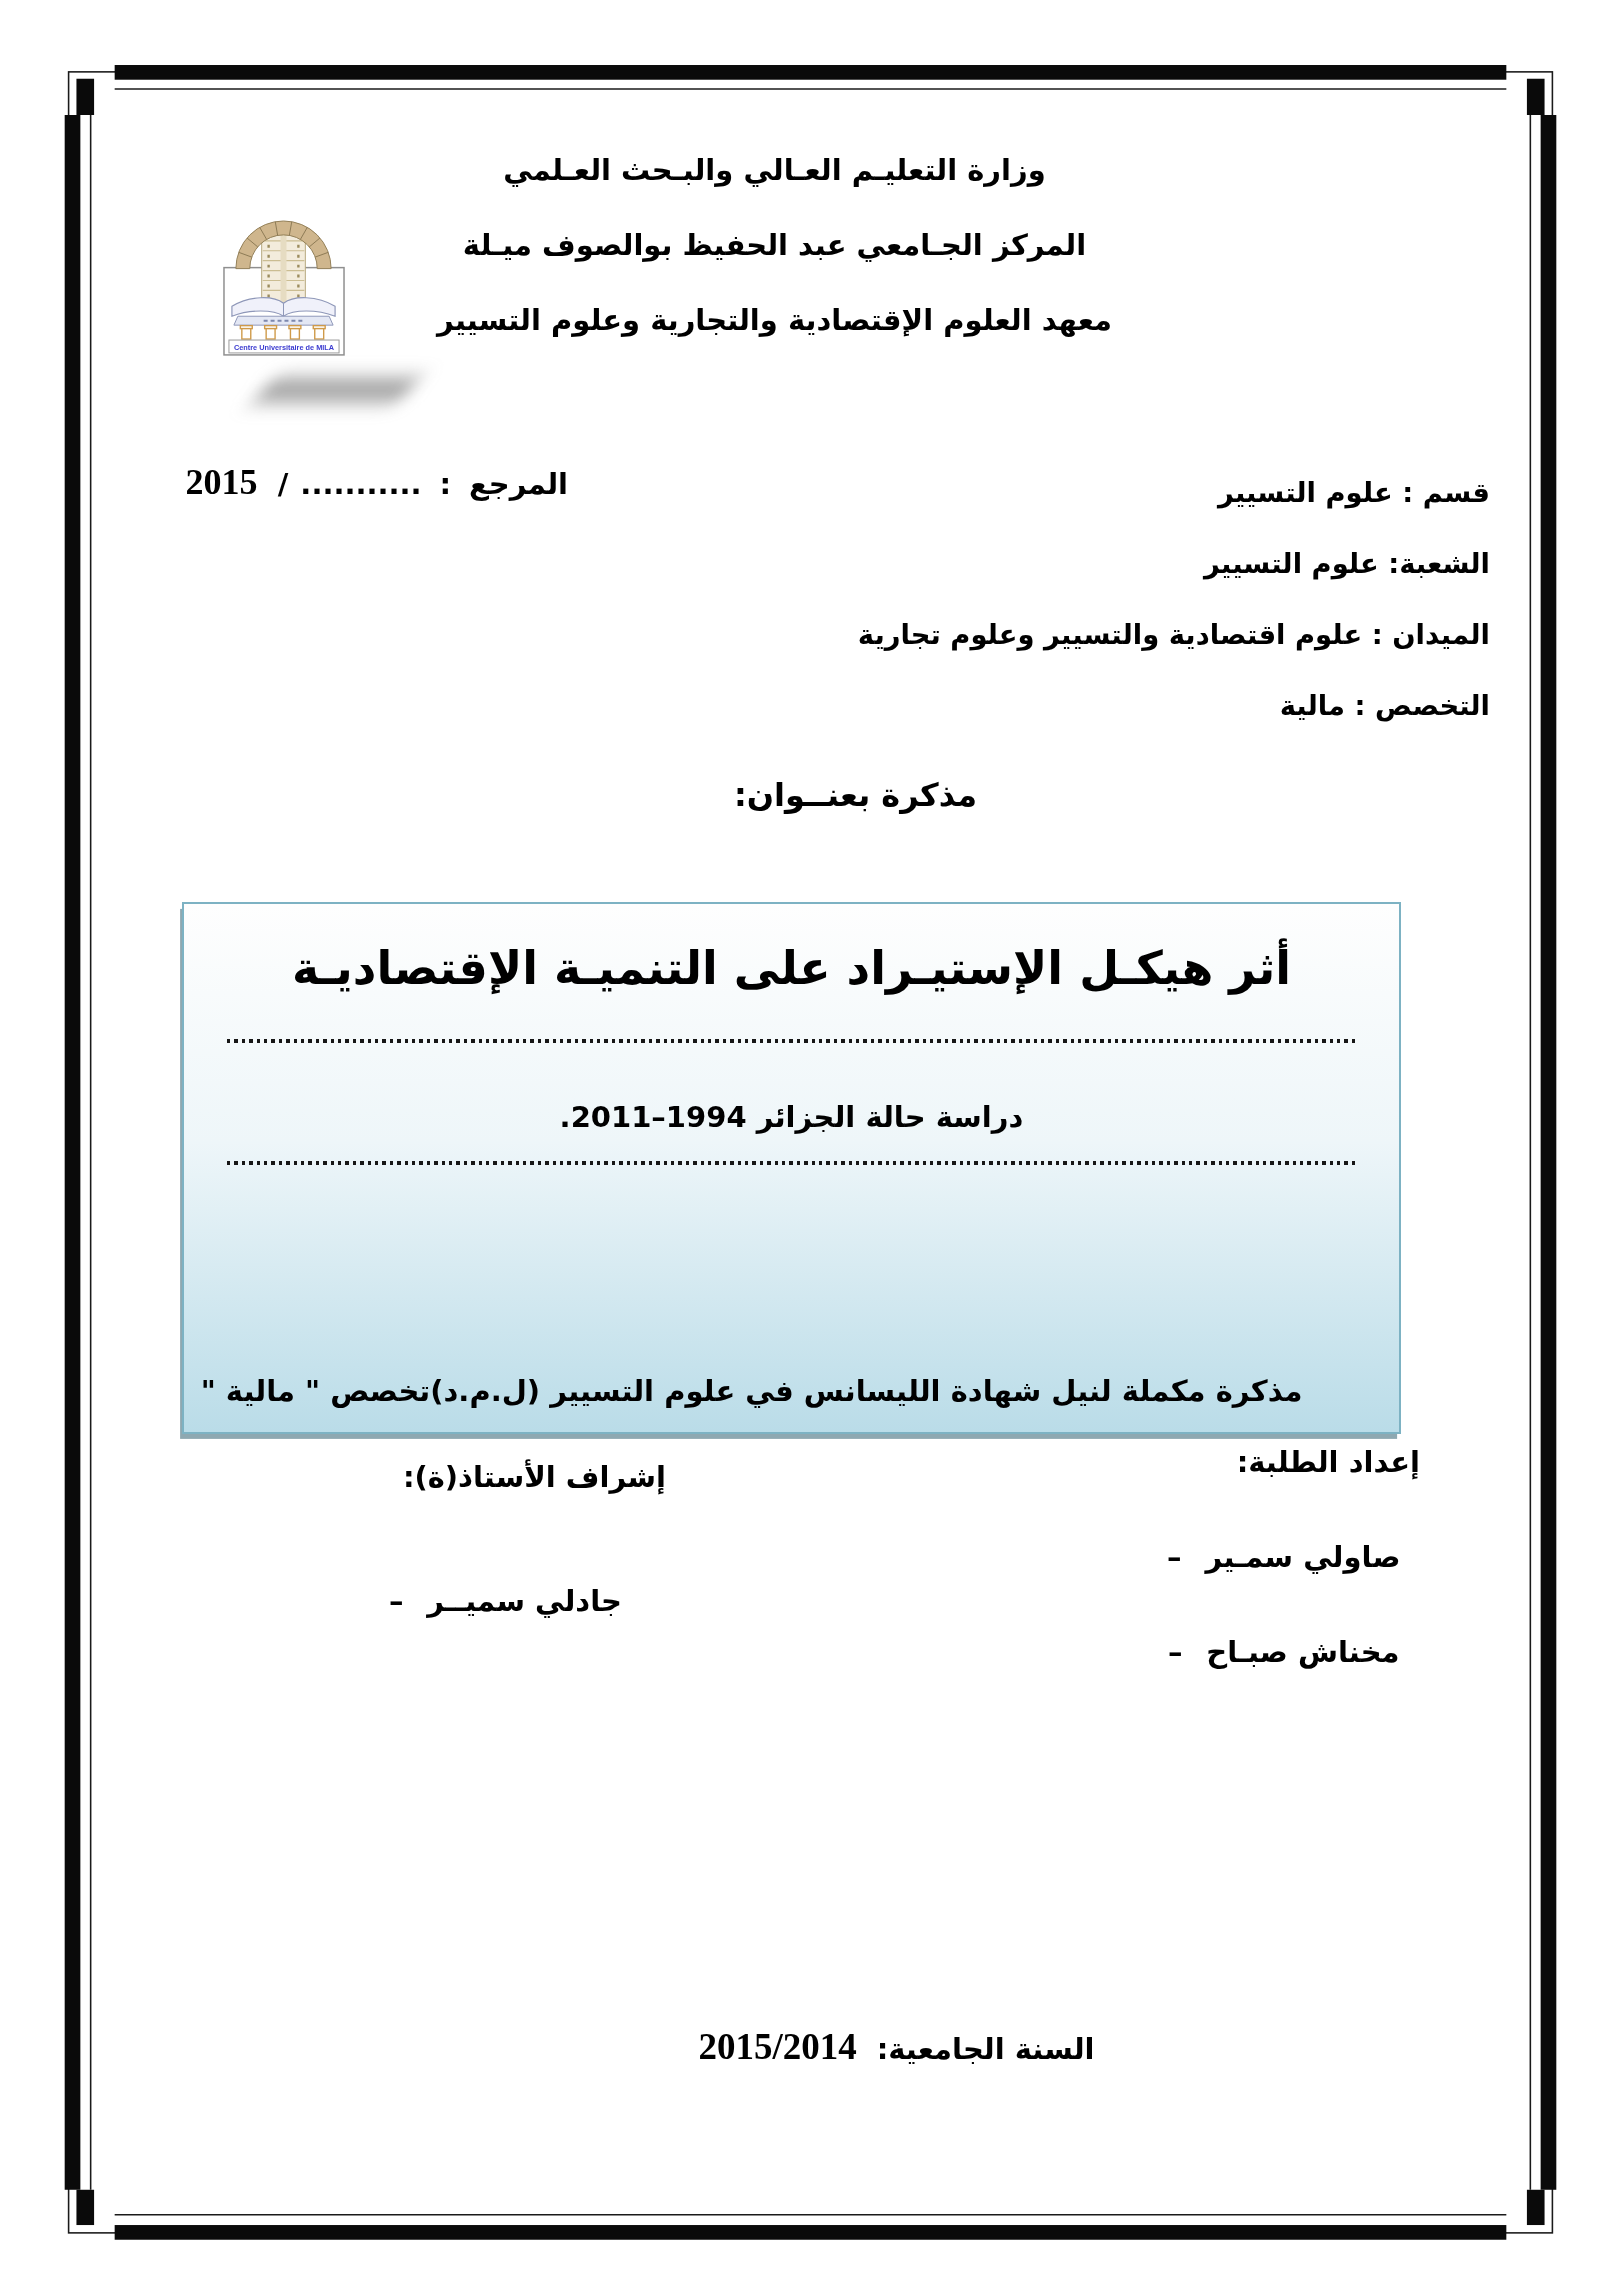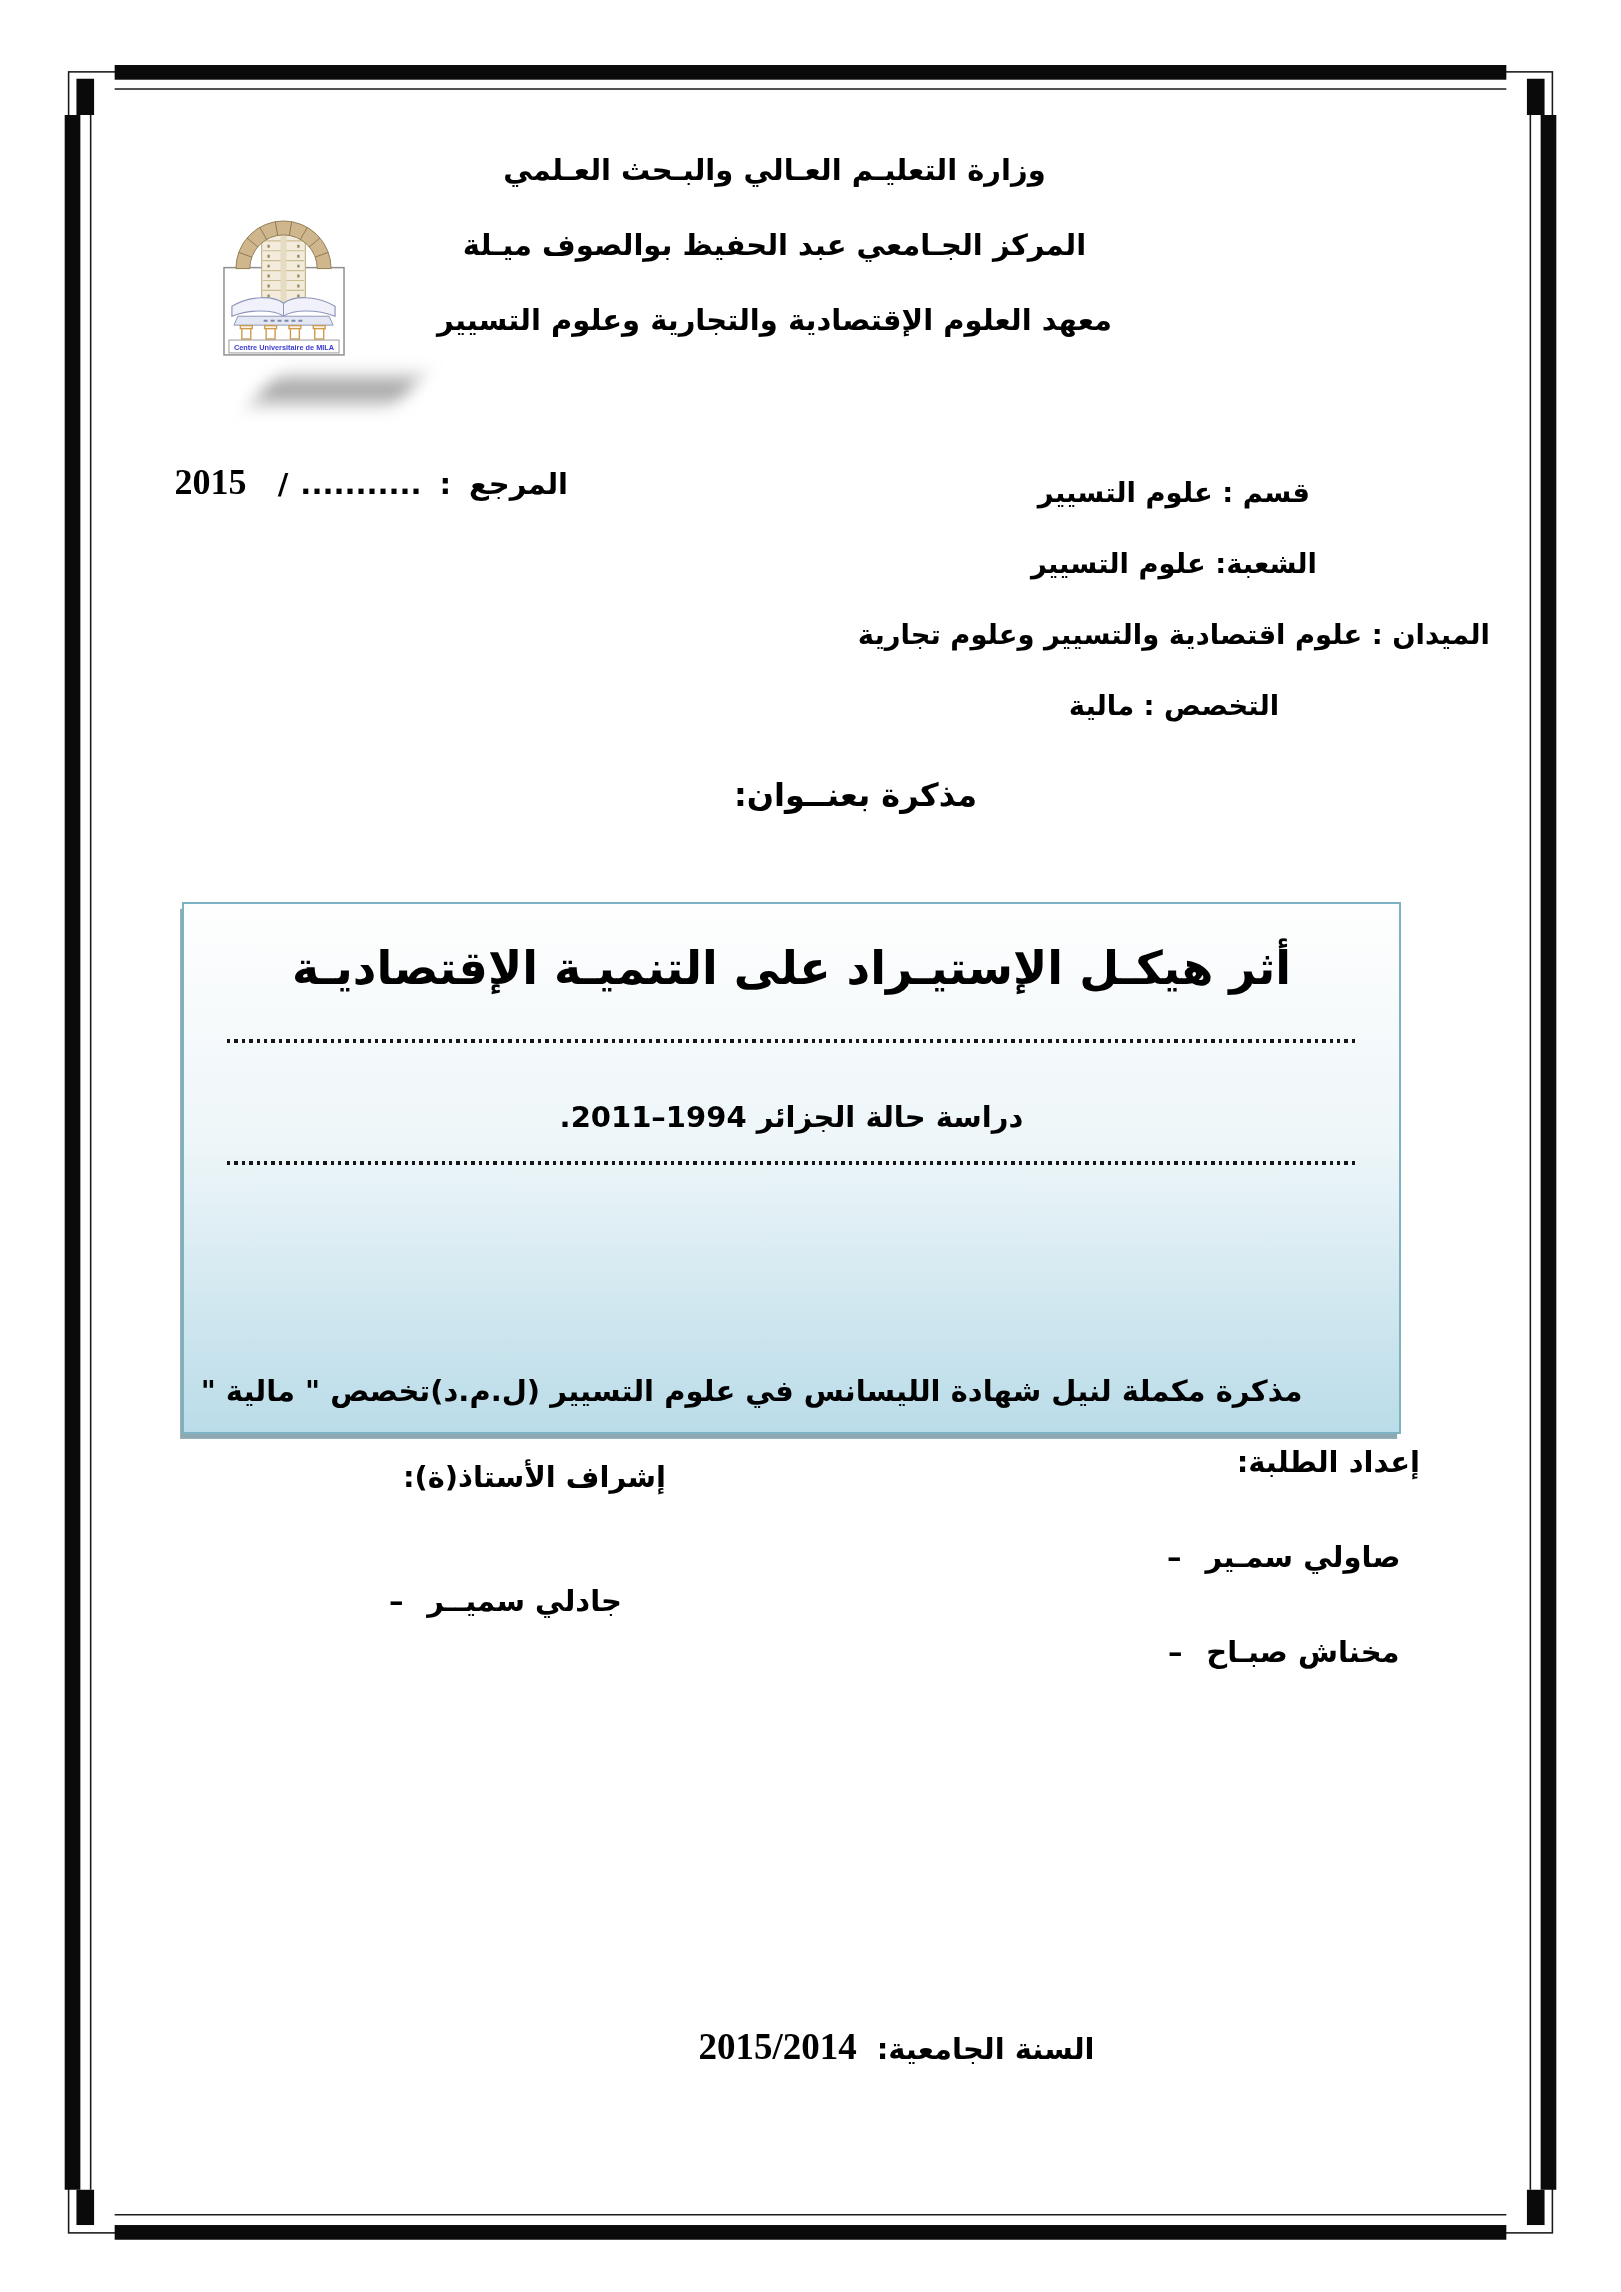--- a/index.html
+++ b/index.html
@@ -17,24 +17,24 @@
   
   .logo { position:absolute; left:222px; top:207px; }
   .logo-shadow { position:absolute; left:263px; top:378px; width:147px; height:23.5px;
     background:rgba(110,110,110,.65); filter:blur(9.8px); transform:skewX(-35deg); }
 
   
   .ref-line { position:absolute; top:461px; left:147px; width:421px; direction:rtl;
     font-size:29px; white-space:nowrap; }
   .ref-line .colon { margin:0 7.8px; }
   .ref-line .slash { margin-right:2px; }
-  .ref-year { font-family:"Liberation Serif", serif; font-size:36px; margin-right:21px; }
-
-  
-  .fields { position:absolute; top:457px; right:131px; direction:rtl; text-align:center;
+  .ref-year { font-family:"Liberation Serif", serif; font-size:36px; margin-right:10px; }
+
+  
+  .fields { position:absolute; top:457px; right:131px; direction:rtl; text-align:right;
     font-size:27.4px; line-height:71px; white-space:nowrap; }
 
   .memo-heading { position:absolute; top:776px; left:0; right:0; text-align:center;
     transform:translateX(45px); font-size:32px; direction:rtl; }
 
   
   .title-box { position:absolute; left:182px; top:902px; width:1219px; height:532px;
     box-sizing:border-box; border:2.9px solid #7db2c3;
     background:linear-gradient(180deg, #fefefe 0%, #eef6f9 45%, #badce8 100%);
     box-shadow:-2.9px 5.9px 0 -1px #8ea8b1; }

